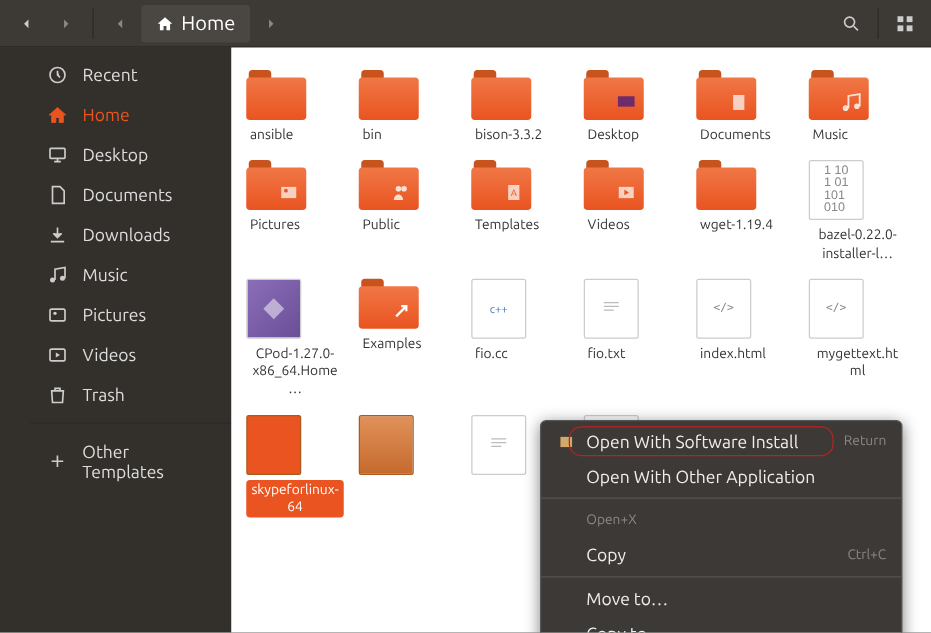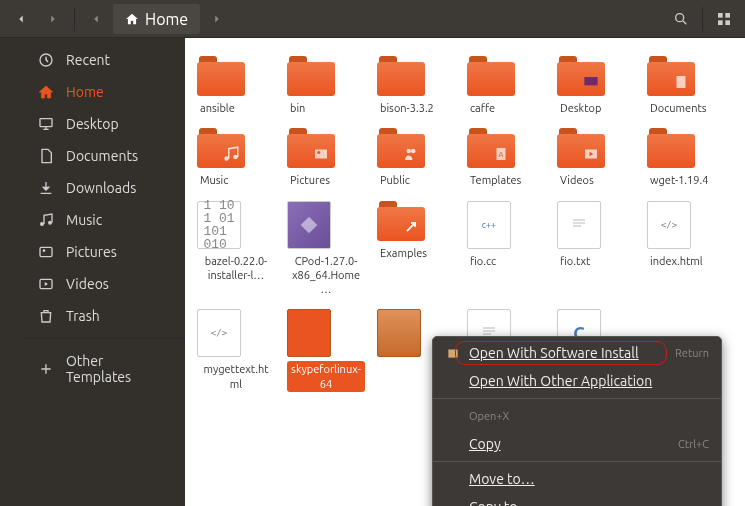--- a/index.html
+++ b/index.html
@@ -36,21 +36,21 @@
 .file-icon { width: 44px; height: 48px; background: #fff; border: 1px solid #ccc; border-radius: 2px; position: relative; display: flex; align-items: center; justify-content: center; font-size: 9px; color: #888; }
 .file-icon.package { background: linear-gradient(#e0915a, #c56a2d); border: 1px solid #aa5a1f; }
 .file-icon.package.sel { background: #e95420; }
 .file-icon.tarball { background: #d4b896; border: 1px solid #b89b6e; }
 
 .ctx-menu { position: absolute; left: 432px; top: 336px; width: 290px; background: #3c3936; border: 1px solid #555; border-radius: 5px; box-shadow: 0 3px 12px rgba(0,0,0,0.5); color: #eee; font-size: 14px; z-index: 100; padding: 2px 0; }
 .ctx-item { display: flex; align-items: center; padding: 6px 12px; cursor: pointer; gap: 8px; }
 .ctx-item.highlighted { position: relative; }
 .ctx-item.highlighted::after { content: ''; position: absolute; left: 22px; right: 54px; top: 2px; bottom: 2px; border: 1px solid #c02020; border-radius: 10px; pointer-events: none; }
 .ctx-icon { width: 16px; height: 16px; display: flex; align-items: center; justify-content: center; }
-.ctx-label { flex: 1; text-decoration: underline; }
+.ctx-label { flex: 1; }
 .ctx-accel { color: #888; font-size: 11px; }
 .ctx-sep { height: 1px; background: #555; margin: 3px 0; }
 </style>
 </head>
 <body>
 
 <div class="toolbar">
   <div class="tb-btn">
     <svg width="14" height="14" viewBox="0 0 24 24">
         <path fill="#ccc" d="M15 6l-6 6 6 6"></path>
@@ -175,24 +175,20 @@
         </div>
         <div class="item">
           <div class="folder-icon"></div>
           <div class="label">bin</div>
         </div>
         <div class="item">
           <div class="folder-icon"></div>
           <div class="label">bison-3.3.2</div>
         </div>
         <div class="item">
-          <div class="folder-icon"></div>
-          <div class="label">caffe</div>
-        </div>
-        <div class="item">
           <div class="folder-icon">
             <div class="folder-overlay">
               <svg width="20" height="20" viewBox="0 0 24 24">
                 <rect x="4" y="6" width="16" height="10" fill="rgba(80,30,120,0.8)"></rect>
               </svg>
             </div>
           </div>
           <div class="label">Desktop</div>
         </div>
         <div class="item">
@@ -261,21 +257,21 @@
             </div>
           </div>
           <div class="label">Videos</div>
         </div>
         <div class="item">
           <div class="folder-icon"></div>
           <div class="label">wget-1.19.4</div>
         </div>
         <div class="item">
           <div class="file-icon">
-            <span style="font-family:Liberation Mono, monospace;font-size:13px;line-height:1;">1 10<br>1 01<br>101<br>010</span>
+            <span style="font-family:Liberation Sans, sans-serif;font-size:10px;line-height:1;">1 10<br>1 01<br>101<br>010</span>
           </div>
           <div class="label">bazel-0.22.0-installer-l…</div>
         </div>
         <div class="item">
           <div class="file-icon" style="background:linear-gradient(135deg,#8a6fb8,#6a4f98);">
             <svg width="20" height="20" viewBox="0 0 24 24">
               <path d="M12 2l10 10-10 10L2 12z" fill="rgba(255,255,255,0.5)"></path>
             </svg>
           </div>
           <div class="label">CPod-1.27.0-x86_64.Home…</div>

